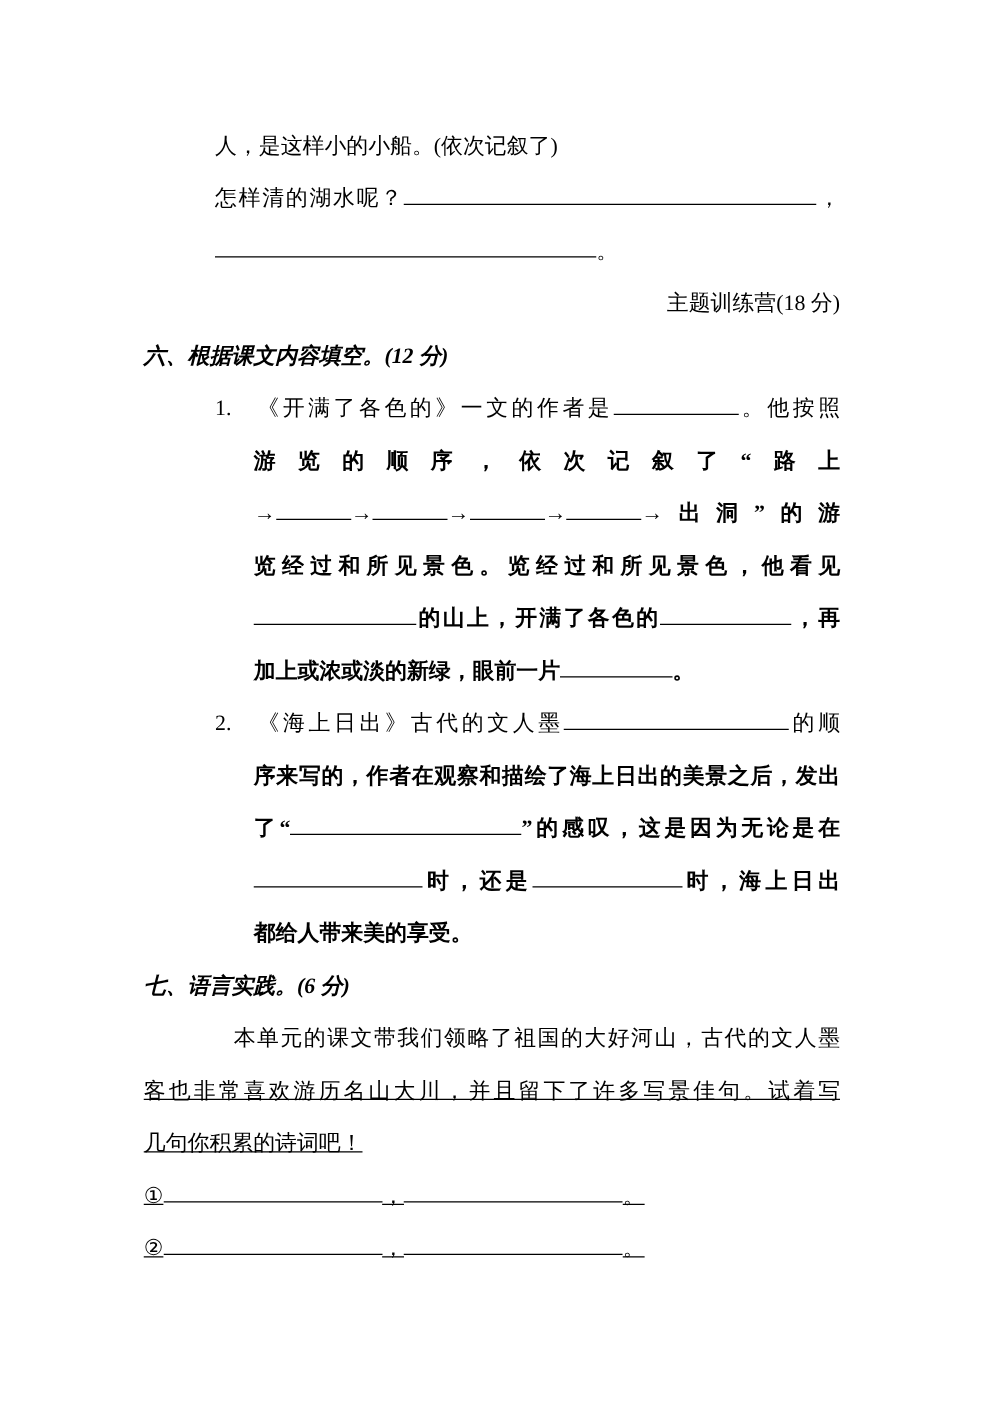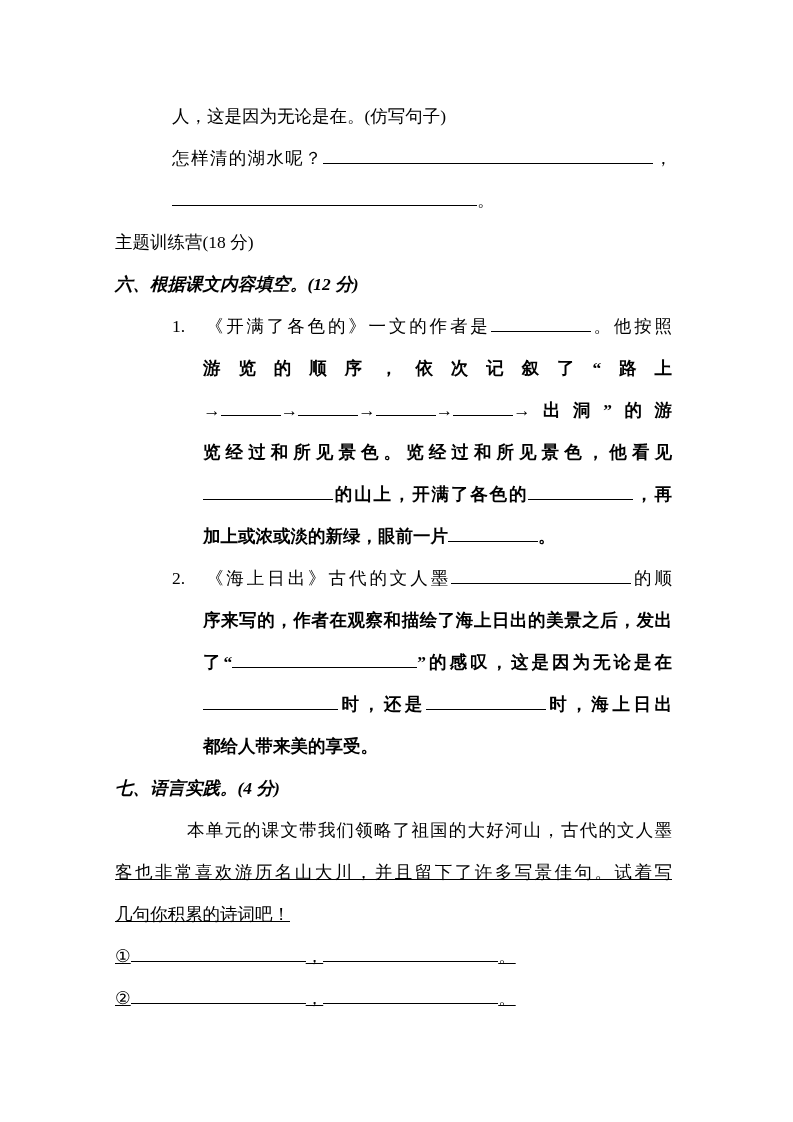--- a/index.html
+++ b/index.html
@@ -8,38 +8,38 @@
     font-family:"Liberation Serif","DejaVu Serif",serif;
     font-size:17.5px;
     overflow:hidden;
   }
   .content{padding:95px 121px 0 115px;width:557px;}
   .line{height:42px;line-height:42px;white-space:nowrap;}
   .ml57{margin-left:57px;}
   .hang{margin-left:88px;font-weight:bold;}
   .ml35{text-decoration:underline;}
   .indent2{margin-left:35px;text-indent:37px;}
-  .center{text-align:left;}
+  .center{text-align:right;}
   .bold{font-weight:bold;font-style:italic;}
   .jl{white-space:normal;text-align:justify;text-align-last:justify;text-justify:inter-character;}
   .num{display:inline-block;width:31px;}
   .blank{
     display:inline-block;
     border-bottom:1px solid #000;
     height:1em;
     vertical-align:baseline;
   }
 </style>
 </head>
 <body>
 
 <div class="content">
 
   <div class="line ml57">
-    <span>人，这是因为无论是在。(仿写句子)</span>
+    <span>人，是这样小的小船。(依次记叙了)</span>
   </div>
   <div class="line ml57 jl">
     <span>怎样清的湖水呢？</span><span class="blank" style="width:330px"></span><span>，</span>
   </div>
   <div class="line ml57">
     <span class="blank" style="width:305px"></span><span>。</span>
   </div>
 
   <div class="line center">
     <span>主题训练营(18 分)</span>
@@ -78,21 +78,21 @@
     <span>了“</span><span class="blank" style="width:185px"></span><span>”的感叹，这是因为无论是在</span>
   </div>
   <div class="line hang jl">
     <span class="blank" style="width:135px"></span><span>时，还是</span><span class="blank" style="width:120px"></span><span>时，海上日出</span>
   </div>
   <div class="line hang">
     <span>都给人带来美的享受。</span>
   </div>
 
   <div class="line bold">
-    <span>七、语言实践。(4 分)</span>
+    <span>七、语言实践。(6 分)</span>
   </div>
   <div class="line indent2 jl">
     <span>本单元的课文带我们领略了祖国的大好河山，古代的文人墨</span>
   </div>
   <div class="line ml35 jl">
     <span>客也非常喜欢游历名山大川，并且留下了许多写景佳句。试着写</span>
   </div>
   <div class="line ml35">
     <span>几句你积累的诗词吧！</span>
   </div>

